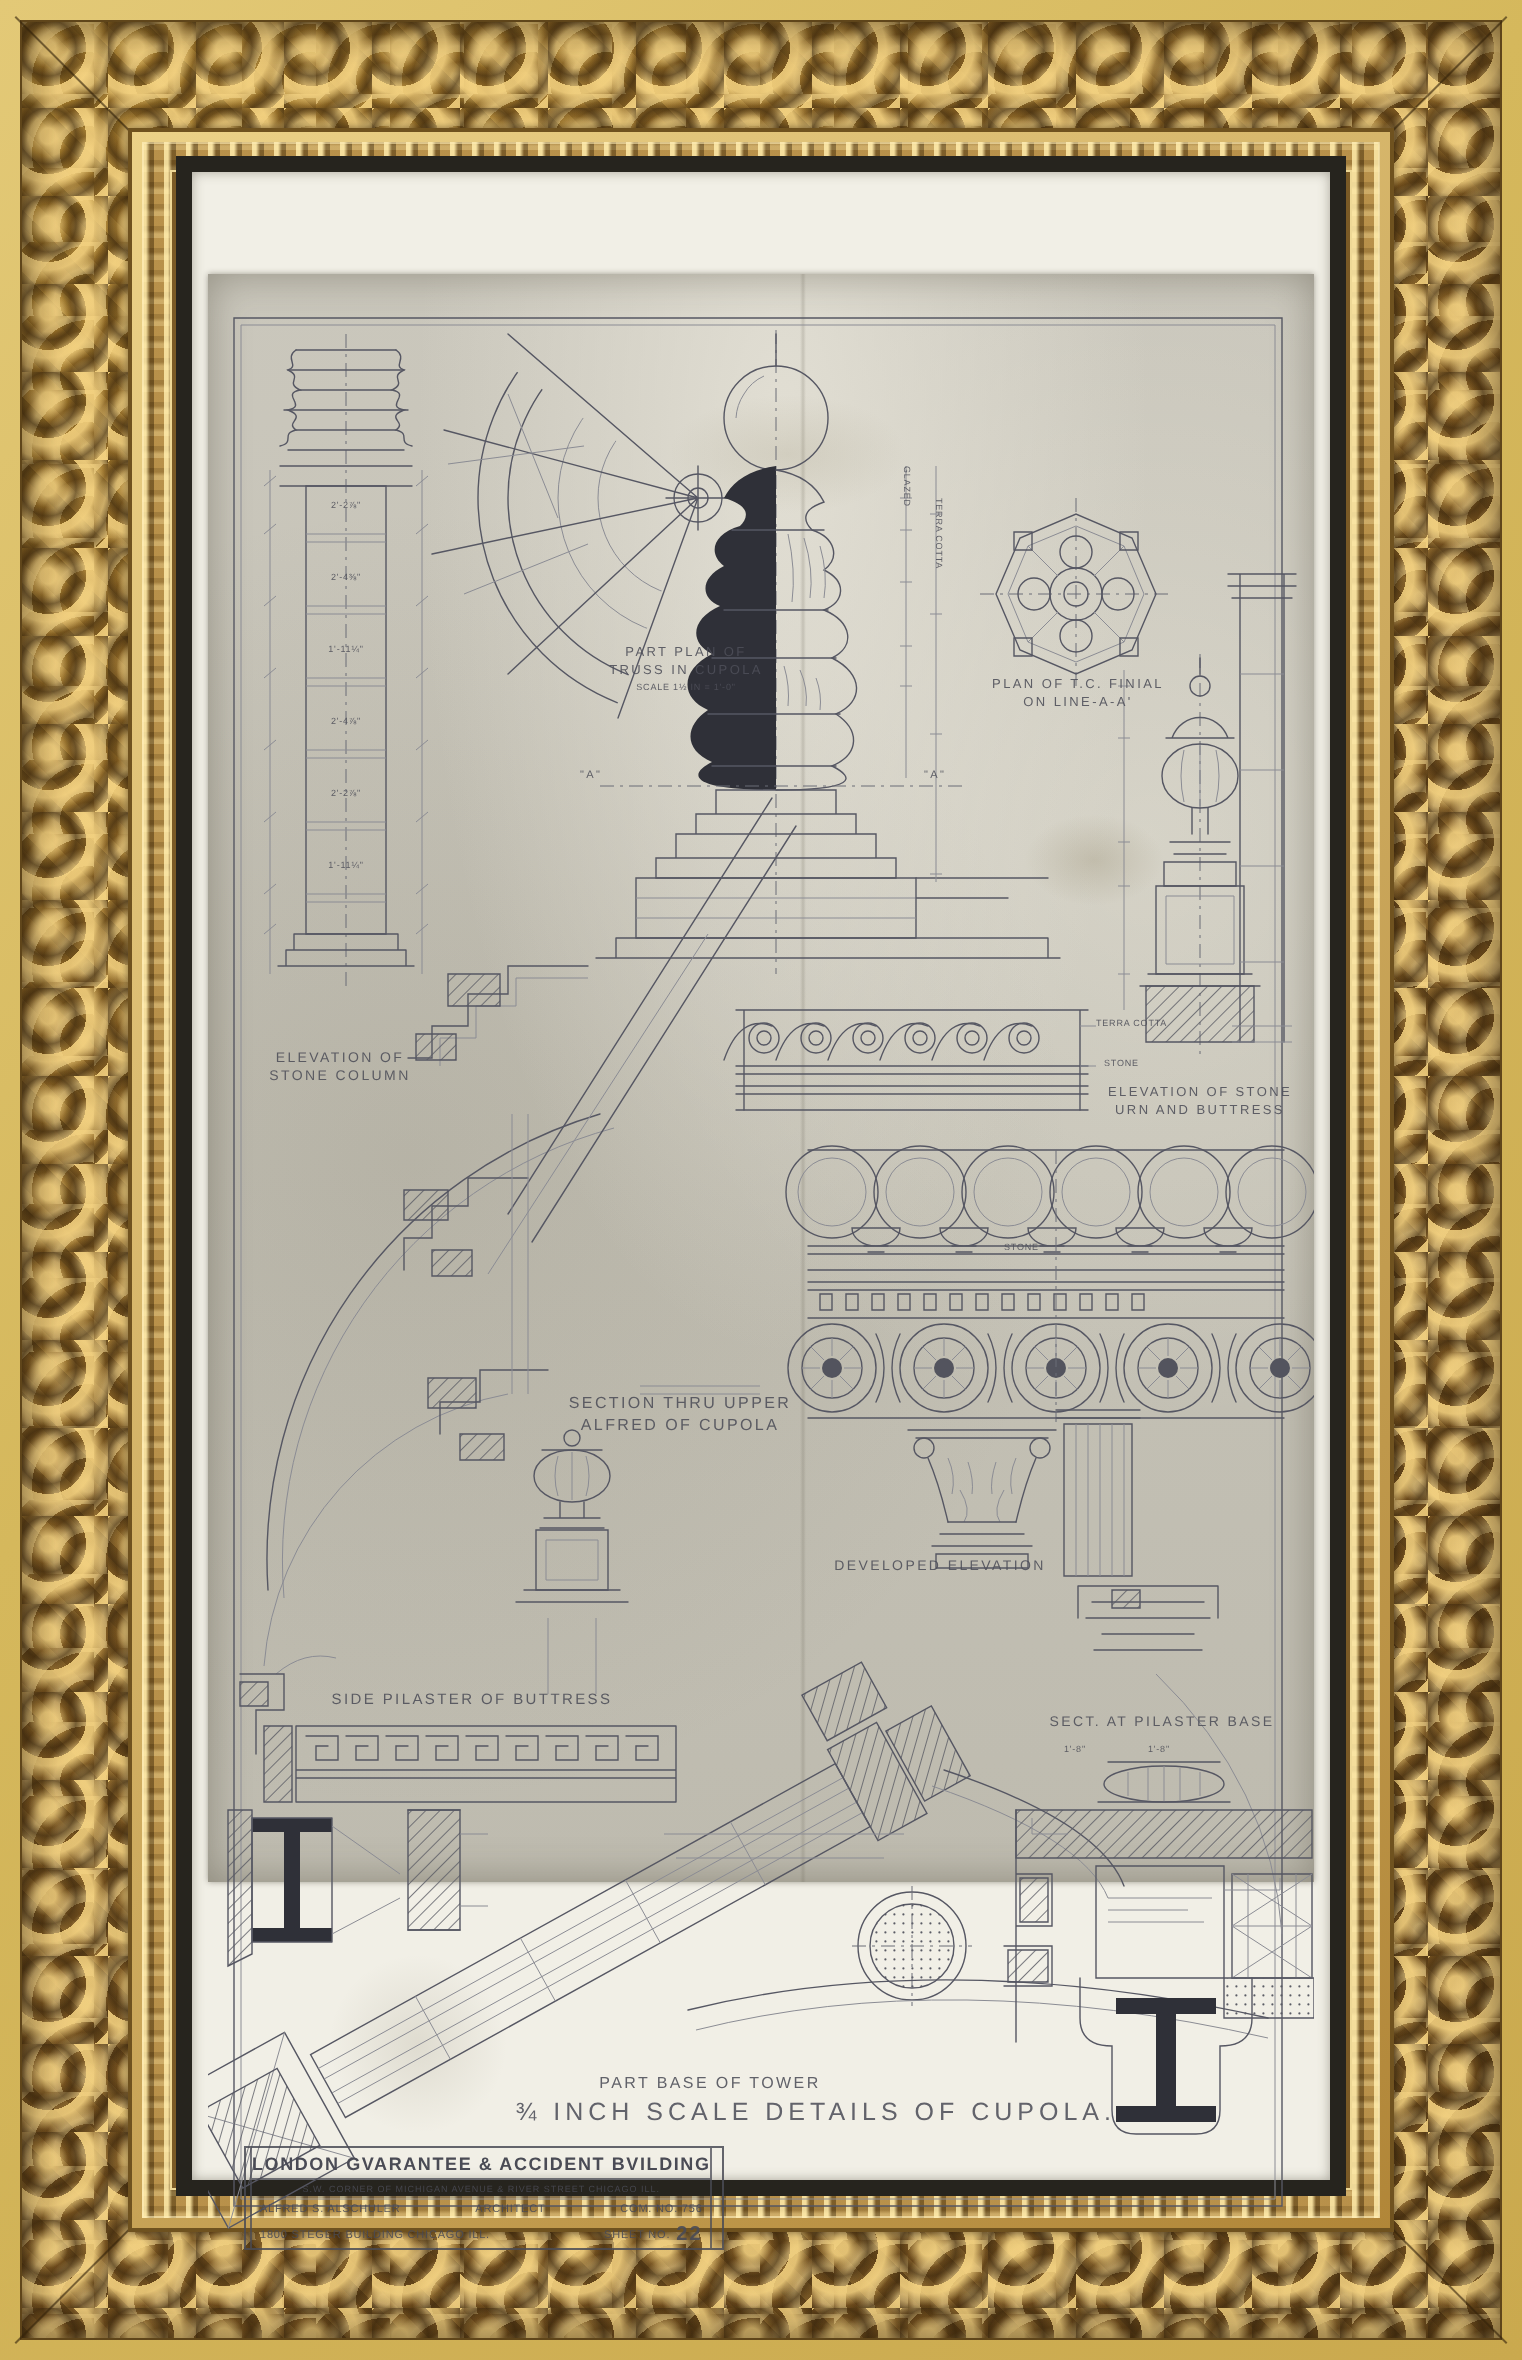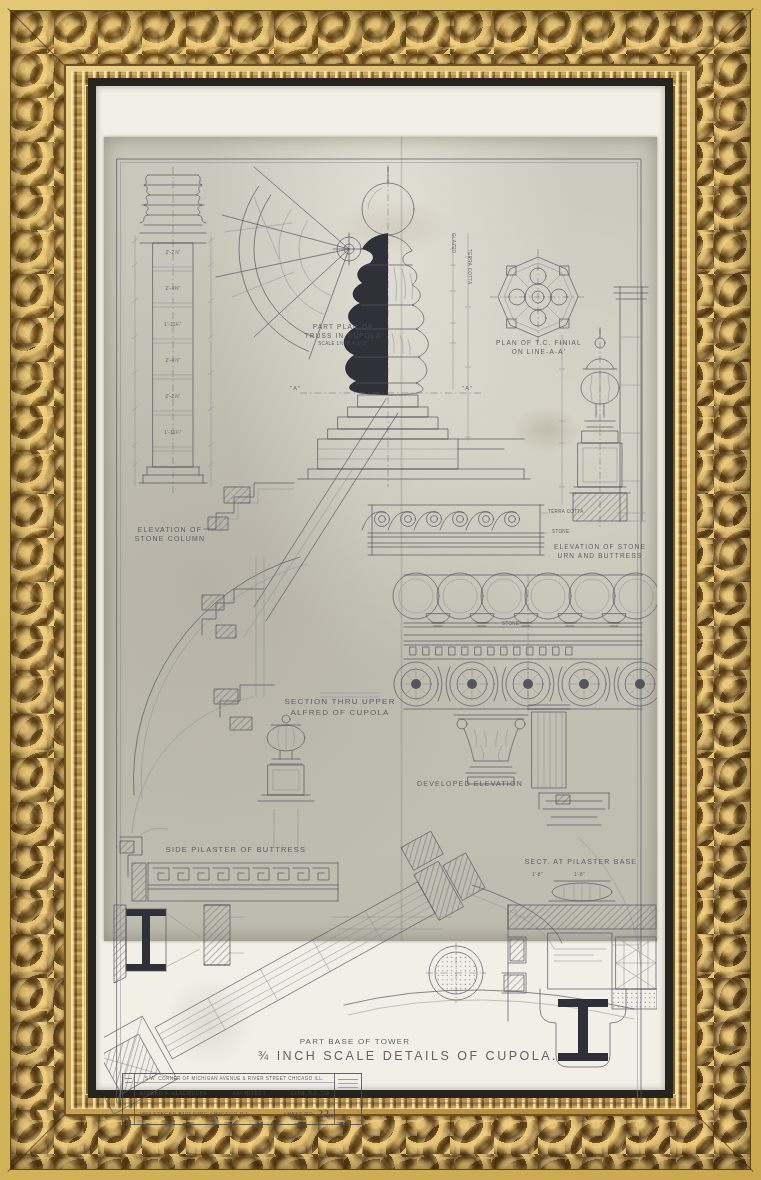--- a/index.html
+++ b/index.html
@@ -64,21 +64,21 @@
   .tb-stub:after{content:"";position:absolute;left:2px;top:4px;right:2px;height:0;
     border-top:1px solid rgba(74,75,85,.6);box-shadow:0 4px rgba(74,75,85,.6);}
   .tb-main{flex:1;display:flex;flex-direction:column;}
   .tb-r1{height:15px;border-bottom:1px solid rgba(74,75,85,.75);display:flex;
     align-items:center;justify-content:center;font-size:9px;font-weight:bold;
     letter-spacing:.8px;white-space:nowrap;}
   .tb-r2{height:8px;border-bottom:1px solid rgba(74,75,85,.45);display:flex;
     align-items:center;justify-content:center;font-size:4.5px;letter-spacing:.5px;opacity:.85;}
   .tb-r3,.tb-r4{flex:1;display:flex;align-items:center;padding:0 4px;
     font-size:5.5px;letter-spacing:.4px;opacity:.9;}
-  .tb-r3 span,.tb-r4 span{white-space:nowrap;font-family:Liberation Serif, serif;}
+  .tb-r3 span,.tb-r4 span{white-space:nowrap;}
   .sp{flex:1;}
   .sheetno{font-size:10px;font-weight:bold;letter-spacing:1px;margin-left:3px;}
   .tb-rstub{width:26px;border-left:1px solid rgba(74,75,85,.75);position:relative;}
   .tb-rstub:after{content:"";position:absolute;left:3px;top:5px;right:3px;height:0;
     border-top:1px solid rgba(74,75,85,.5);box-shadow:0 4px rgba(74,75,85,.45),0 8px rgba(74,75,85,.4);}
   
   svg.lw{position:absolute;left:0;top:0;}
   svg.lw *{vector-effect:non-scaling-stroke;}
   .g{stroke:#565763;fill:none;stroke-width:.7;stroke-linecap:round;}
   .lt{stroke:#8b8c94;stroke-width:.5;fill:none;}
@@ -446,20 +446,21 @@
     <div class="lbl f45" style="left:41px;top:185px;width:56px;">1'-11¼"</div>
     <div class="lbl f45" style="left:41px;top:221px;width:56px;">2'-4⅞"</div>
     <div class="lbl f45" style="left:41px;top:257px;width:56px;">2'-2⅞"</div>
     <div class="lbl f45" style="left:41px;top:293px;width:56px;">1'-11¼"</div>
     <div class="lbl f45" style="left:428px;top:735px;">1'-8"</div>
     <div class="lbl f45" style="left:470px;top:735px;">1'-8"</div>
 
     <div class="tblock">
       <div class="tb-stub"></div>
       <div class="tb-main">
+        <div class="tb-r1">LONDON GVARANTEE &amp; ACCIDENT BVILDING</div>
         <div class="tb-r2">S.W. CORNER OF MICHIGAN AVENUE &amp; RIVER STREET CHICAGO ILL.</div>
         <div class="tb-r3">
           <span>ALFRED S. ALSCHULER</span>
           <span class="sp"></span>
           <span>ARCHITECT</span>
           <span class="sp"></span>
           <span>COM. NO. 756</span>
         </div>
         <div class="tb-r4">
           <span>1800 STEGER BUILDING  CHICAGO ILL.</span>

